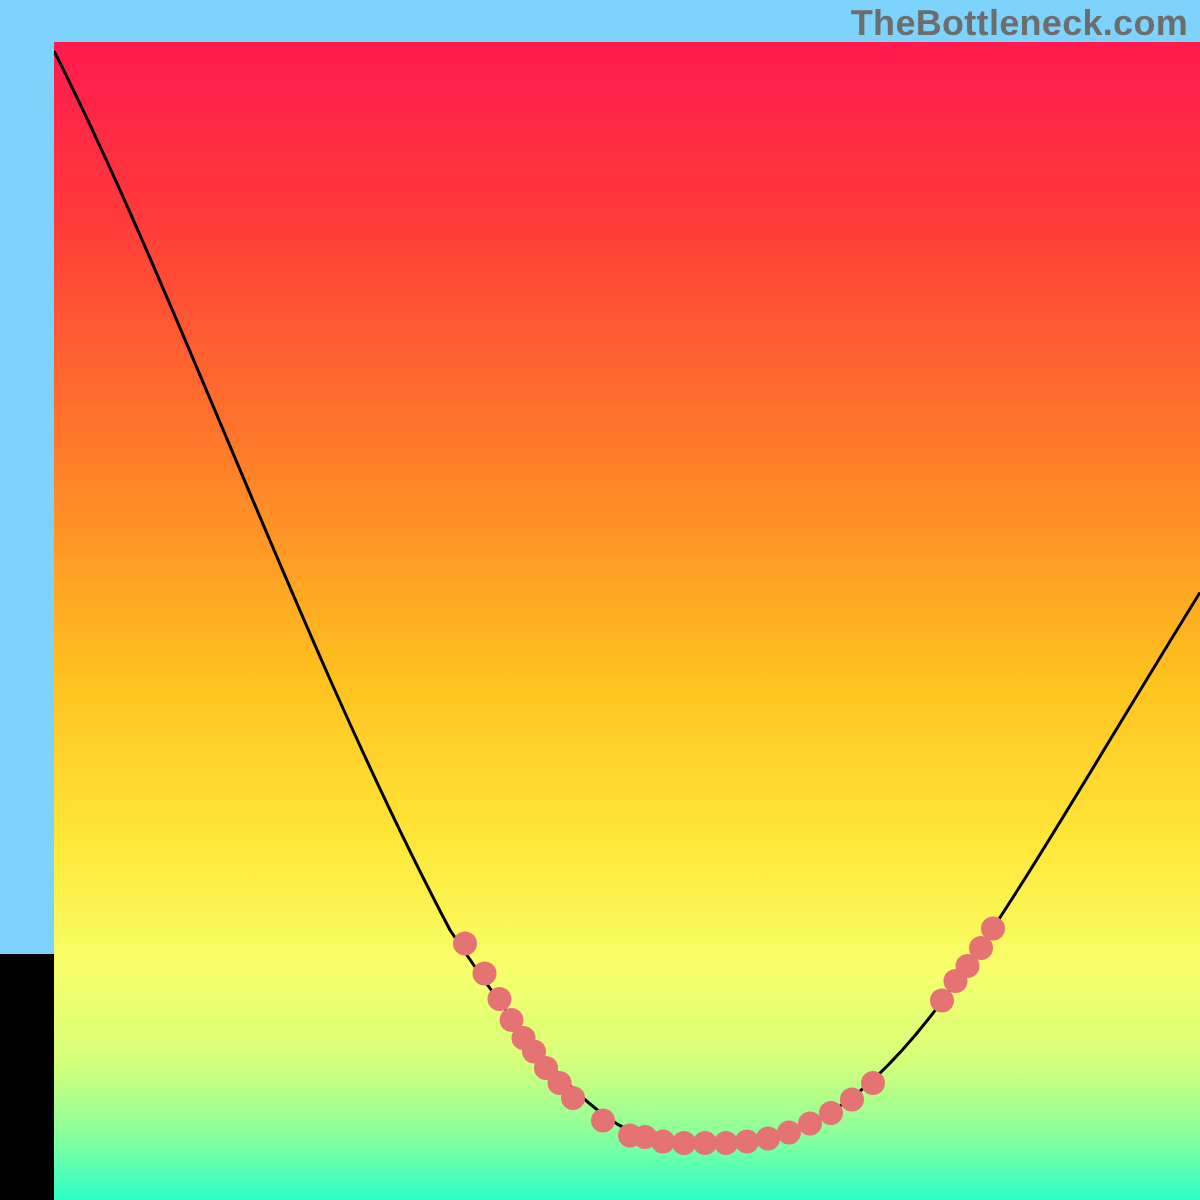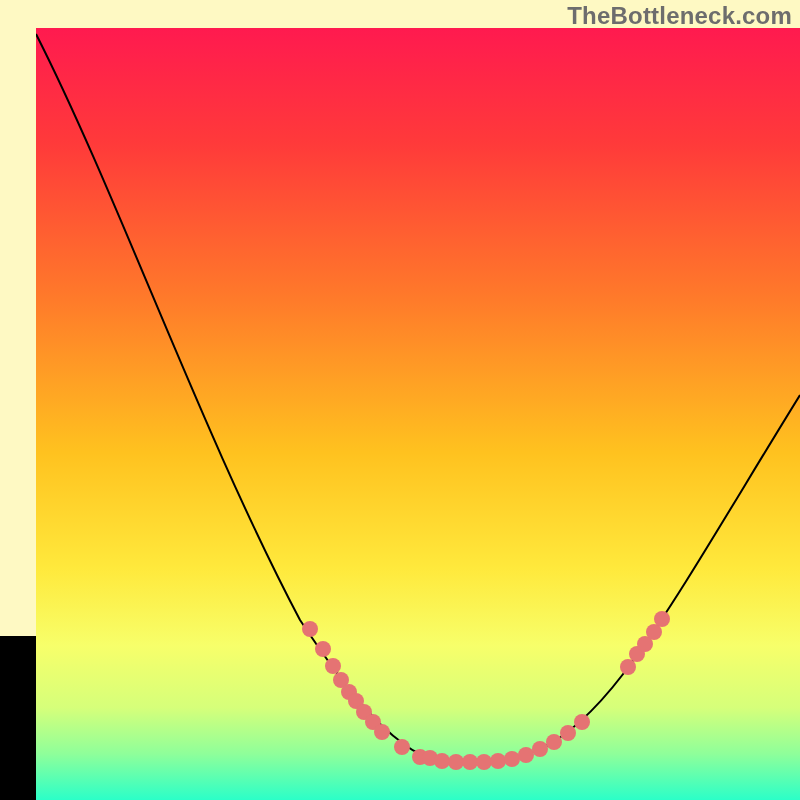--- a/index.html
+++ b/index.html
@@ -7,21 +7,21 @@
     padding: 0;
     width: 800px;
     height: 800px;
     background: #000;
     overflow: hidden;
   }
   .stage {
     position: relative;
     width: 800px;
     height: 636px;
-    background: #fef9c3;
+    background: #7dd3fc;
   }
   svg {
     display: block;
   }
   .attribution {
     position: absolute;
     top: 2px;
     right: 8px;
     font-family: Arial, Helvetica, sans-serif;
     font-size: 24px;

